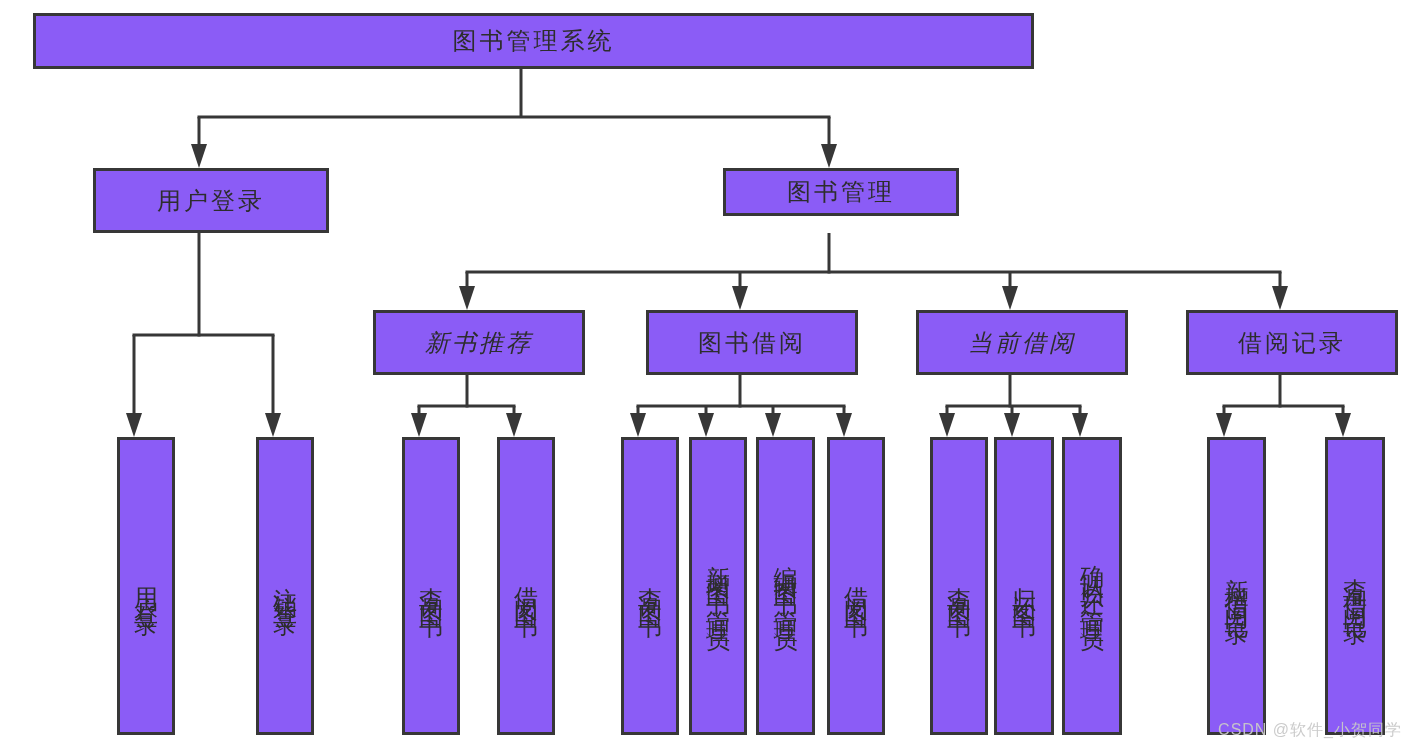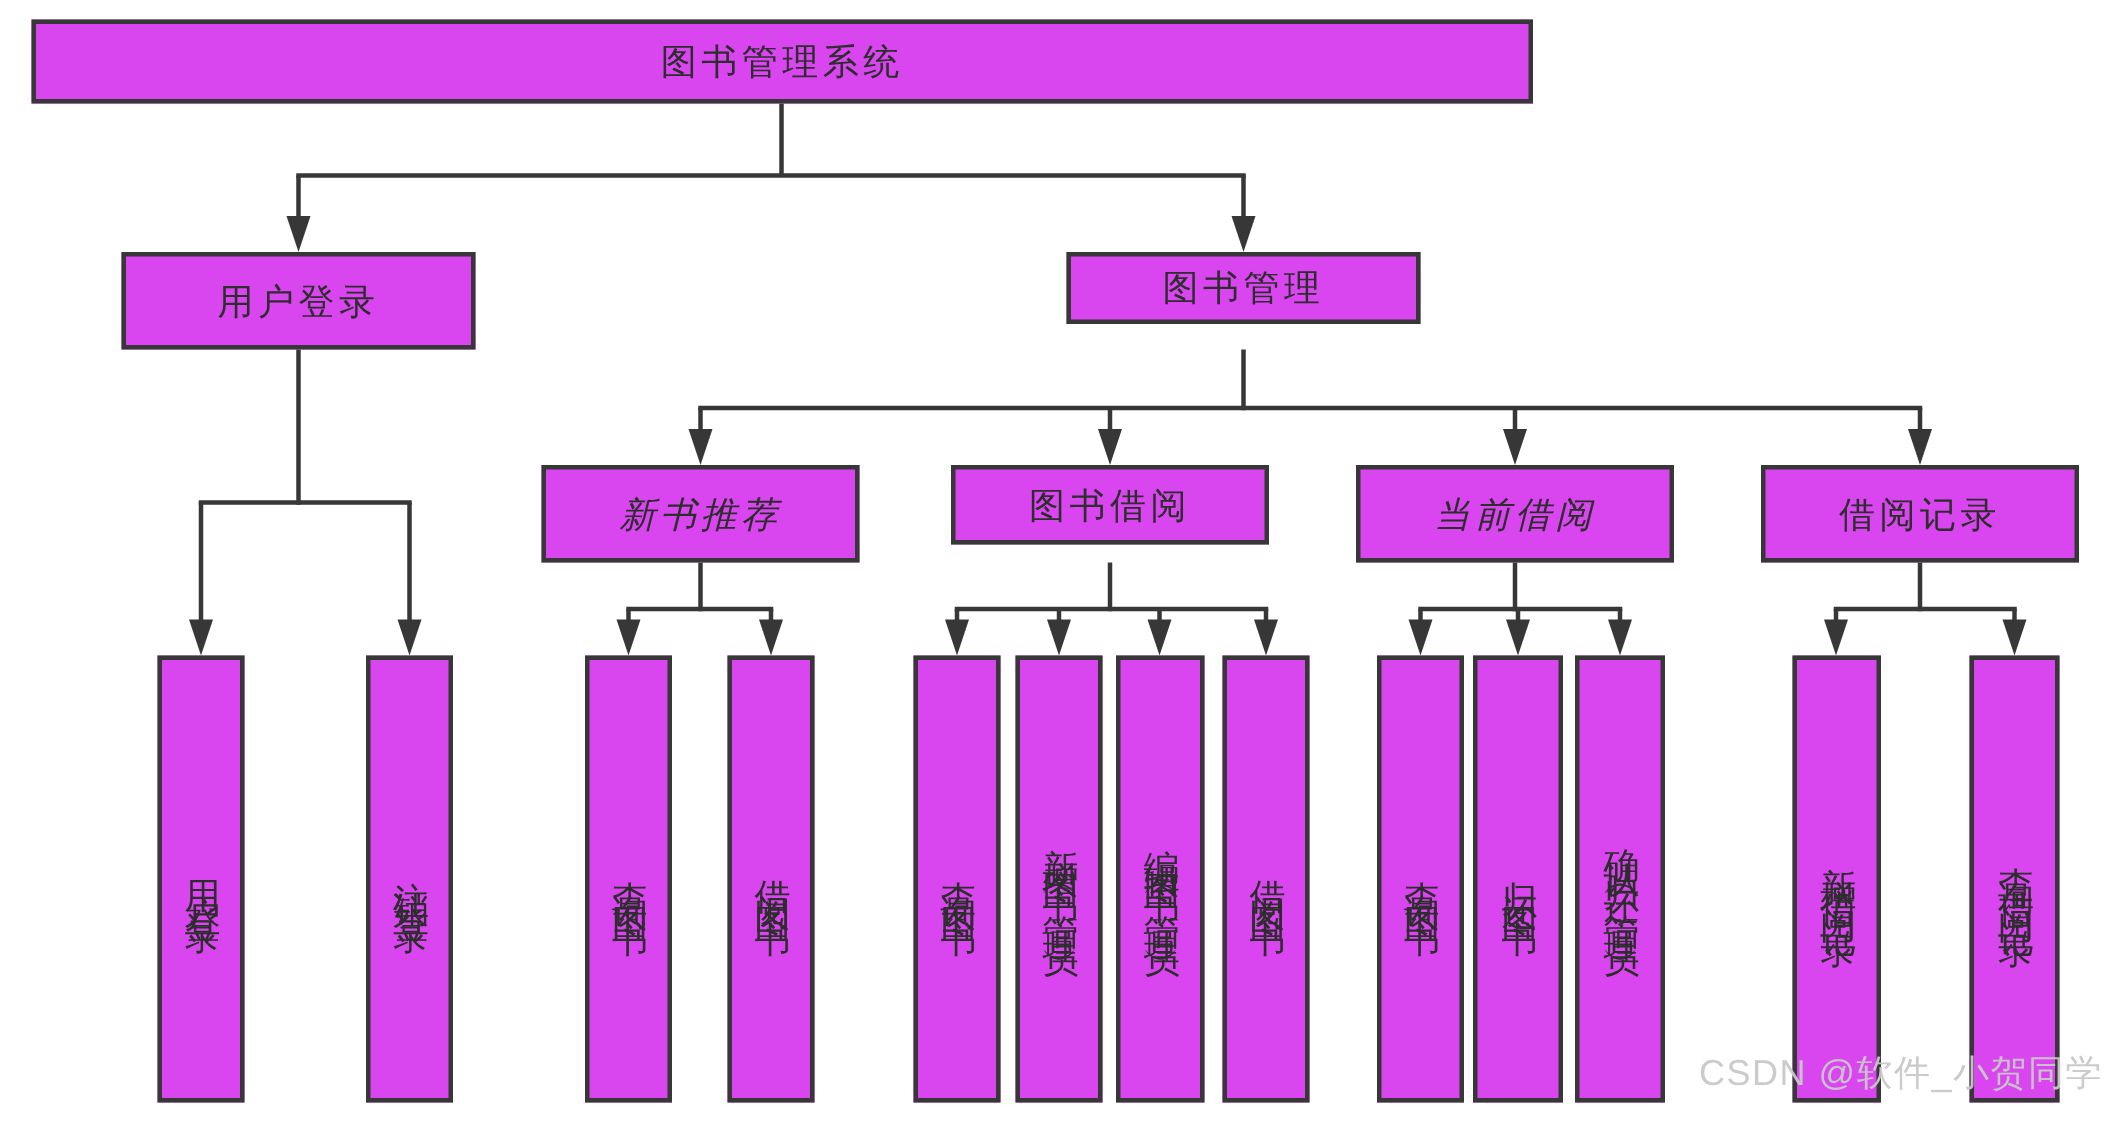--- a/index.html
+++ b/index.html
@@ -1,24 +1,24 @@
 <!DOCTYPE html>
 <html><head>
 <meta charset="utf-8">
 <style>
   html,body{margin:0;padding:0;background:#fff;}
   #page{position:relative;width:1405px;height:747px;background:#ffffff;overflow:hidden;
         font-family:"Liberation Sans","DejaVu Sans",sans-serif;}
   #connectors{position:absolute;left:0;top:0;z-index:1;}
-  .node{position:absolute;background:#d946ef;border:3px solid #373737;box-sizing:border-box;
-        display:flex;align-items:center;justify-content:center;color:#2d2d2d;z-index:2;}
+  .node{position:absolute;background:#8b5cf6;border:3px solid #373737;box-sizing:border-box;
+        display:flex;align-items:center;justify-content:center;color:#2d2d2d;z-index:2;margin-left:12px;}
   .node .lbl{font-size:24px;letter-spacing:3px;white-space:nowrap;}
   .node.v .lbl{writing-mode:vertical-rl;text-orientation:mixed;font-size:24px;
                letter-spacing:9px;white-space:normal;}
-  .watermark{position:absolute;right:3px;bottom:16px;z-index:3;font-size:24px;
+  .watermark{position:absolute;right:3px;bottom:6px;z-index:3;font-size:16px;
              color:rgba(200,200,200,0.95);letter-spacing:1px;white-space:nowrap;}
 </style>
 </head>
 <body>
 
 <div id="page">
 
   <svg id="connectors" width="1405" height="747" viewBox="0 0 1405 747">
     <g stroke="#373737" stroke-width="3" fill="none">
 
@@ -92,21 +92,21 @@
   <div class="node" style="left:81px;top:168px;width:236px;height:65px;">
     <span class="lbl">用户登录</span>
   </div>
   <div class="node" style="left:711px;top:168px;width:236px;height:48px;">
     <span class="lbl">图书管理</span>
   </div>
 
   <div class="node" style="left:361px;top:310px;width:212px;height:65px;font-style:italic;">
     <span class="lbl">新书推荐</span>
   </div>
-  <div class="node" style="left:634px;top:310px;width:212px;height:53px;">
+  <div class="node" style="left:634px;top:310px;width:212px;height:65px;">
     <span class="lbl">图书借阅</span>
   </div>
   <div class="node" style="left:904px;top:310px;width:212px;height:65px;font-style:italic;">
     <span class="lbl">当前借阅</span>
   </div>
   <div class="node" style="left:1174px;top:310px;width:212px;height:65px;">
     <span class="lbl">借阅记录</span>
   </div>
 
   <div class="node v" style="left:105px;top:437px;width:58px;height:298px;">

